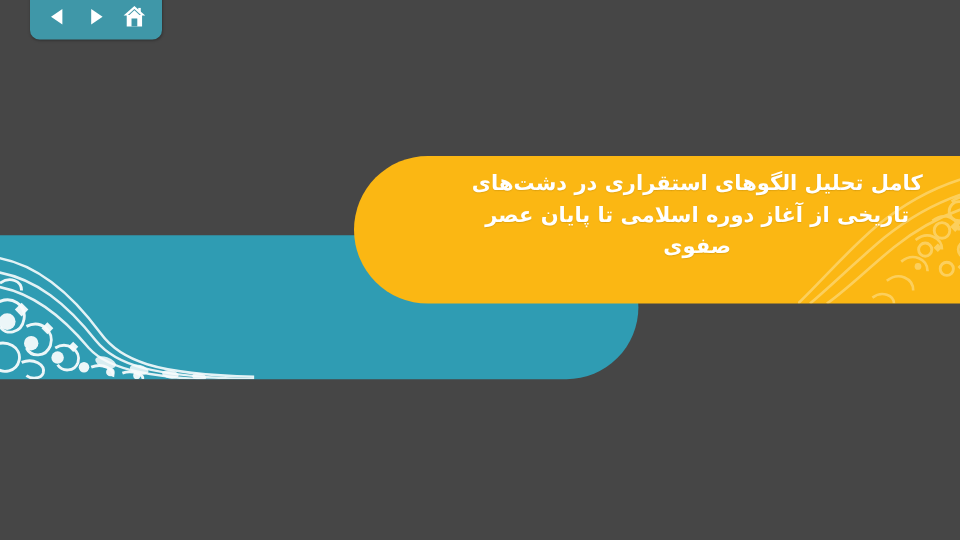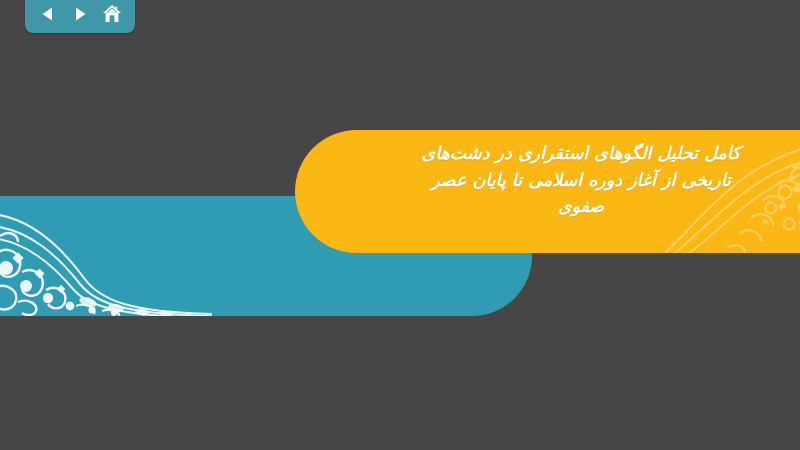--- a/index.html
+++ b/index.html
@@ -8,21 +8,20 @@
     padding: 0;
     background: #3f3f3f;
   }
   #stage {
     position: relative;
     width: 800px;
     height: 450px;
     overflow: hidden;
     background: #464646;
     font-family: "DejaVu Sans", "Liberation Sans", sans-serif;
-    font-style: italic;
   }
 
   
   #nav-toolbar {
     position: absolute;
     left: 25px;
     top: -14px;
     width: 110px;
     height: 47px;
     background: #3f97a8;

